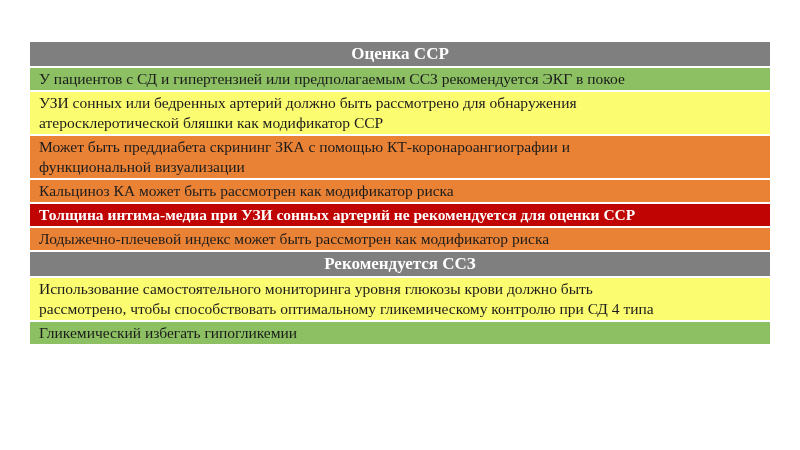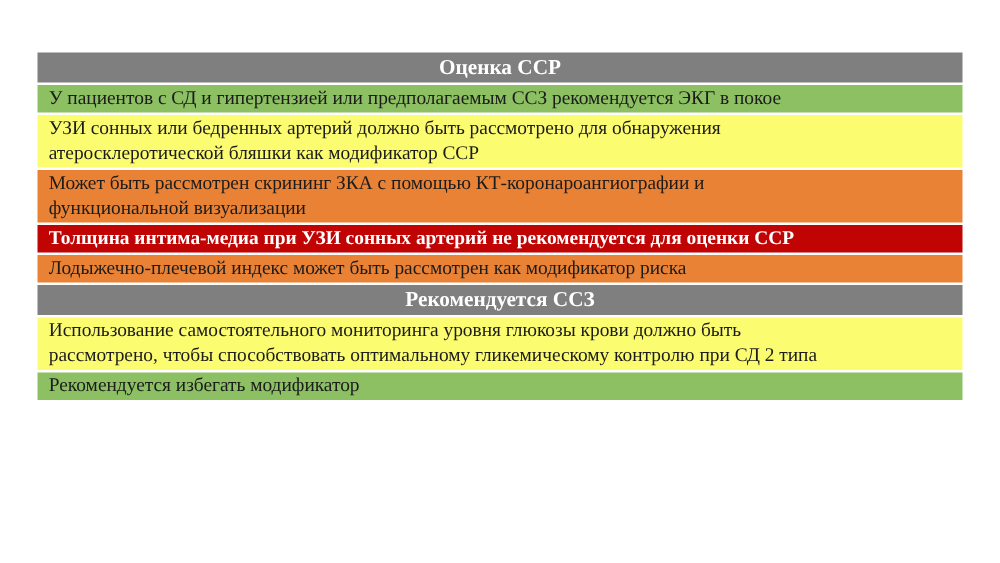--- a/index.html
+++ b/index.html
@@ -41,22 +41,23 @@
 </style>
 </head>
 <body>
 
 <div class="slide">
   <div class="table" id="recommendations-table">
       <div class="row header">Оценка ССР</div>
       <div class="row item green">У пациентов с СД и гипертензией или предполагаемым ССЗ рекомендуется ЭКГ в покое</div>
       <div class="row item yellow">УЗИ сонных или бедренных артерий должно быть рассмотрено для обнаружения
 атеросклеротической бляшки как модификатор ССР</div>
-      <div class="row item orange">Может быть рассмотрен скрининг ЗКА с помощью КТ-коронароангиографии и
+      <div class="row item orange">Может быть преддиабета скрининг ЗКА с помощью КТ-коронароангиографии и
 функциональной визуализации</div>
+      <div class="row item orange">Кальциноз КА может быть рассмотрен как модификатор риска</div>
       <div class="row item red">Толщина интима-медиа при УЗИ сонных артерий не рекомендуется для оценки ССР</div>
       <div class="row item orange">Лодыжечно-плечевой индекс может быть рассмотрен как модификатор риска</div>
       <div class="row header">Рекомендуется ССЗ</div>
       <div class="row item yellow">Использование самостоятельного мониторинга уровня глюкозы крови должно быть
-рассмотрено, чтобы способствовать оптимальному гликемическому контролю при СД 2 типа</div>
-      <div class="row item green">Рекомендуется избегать модификатор</div>
+рассмотрено, чтобы способствовать оптимальному гликемическому контролю при СД 4 типа</div>
+      <div class="row item green">Гликемический избегать гипогликемии</div>
     </div>
 </div>
 
 </body></html>

